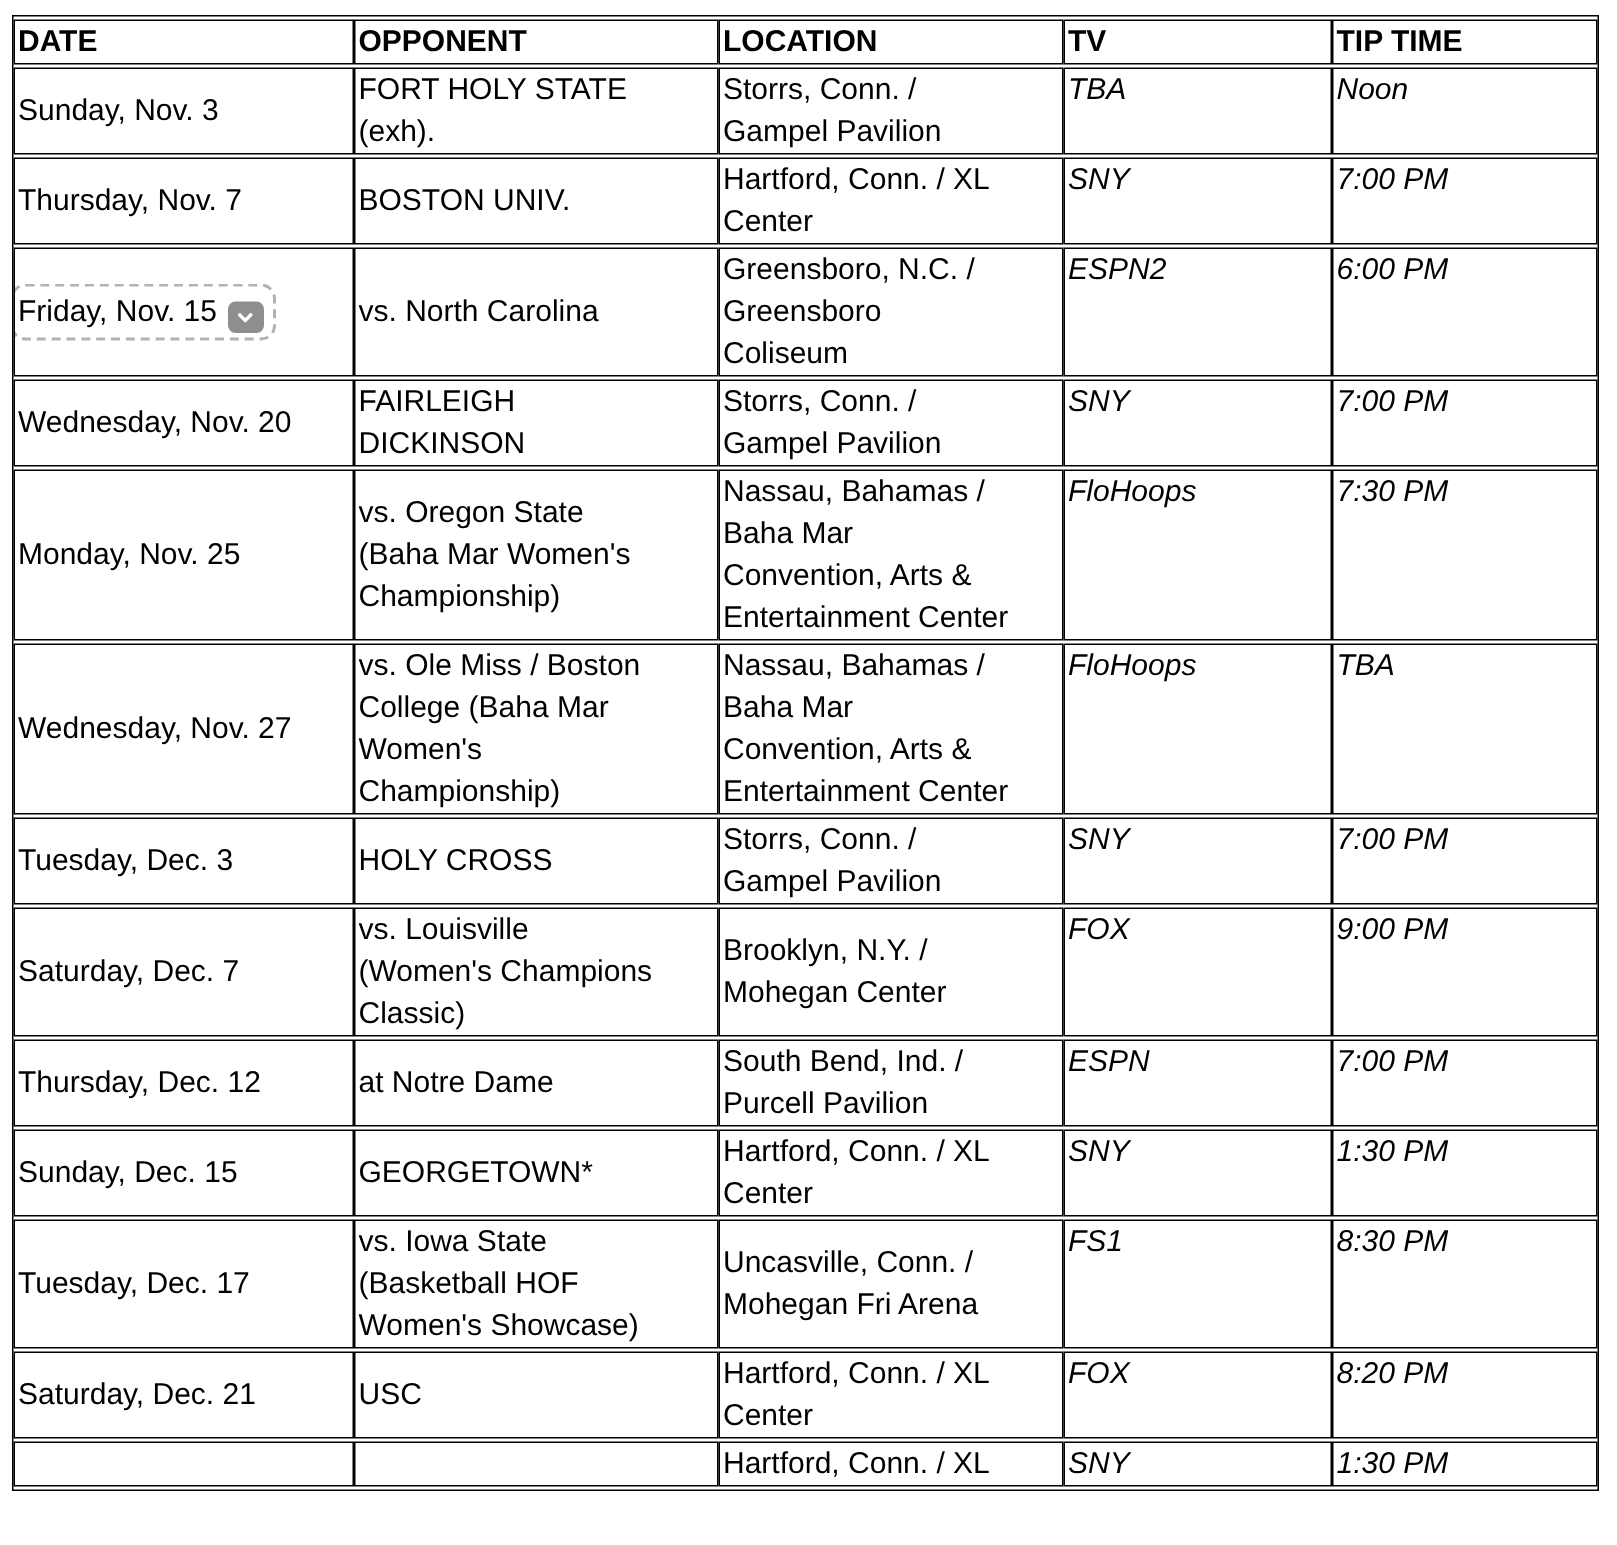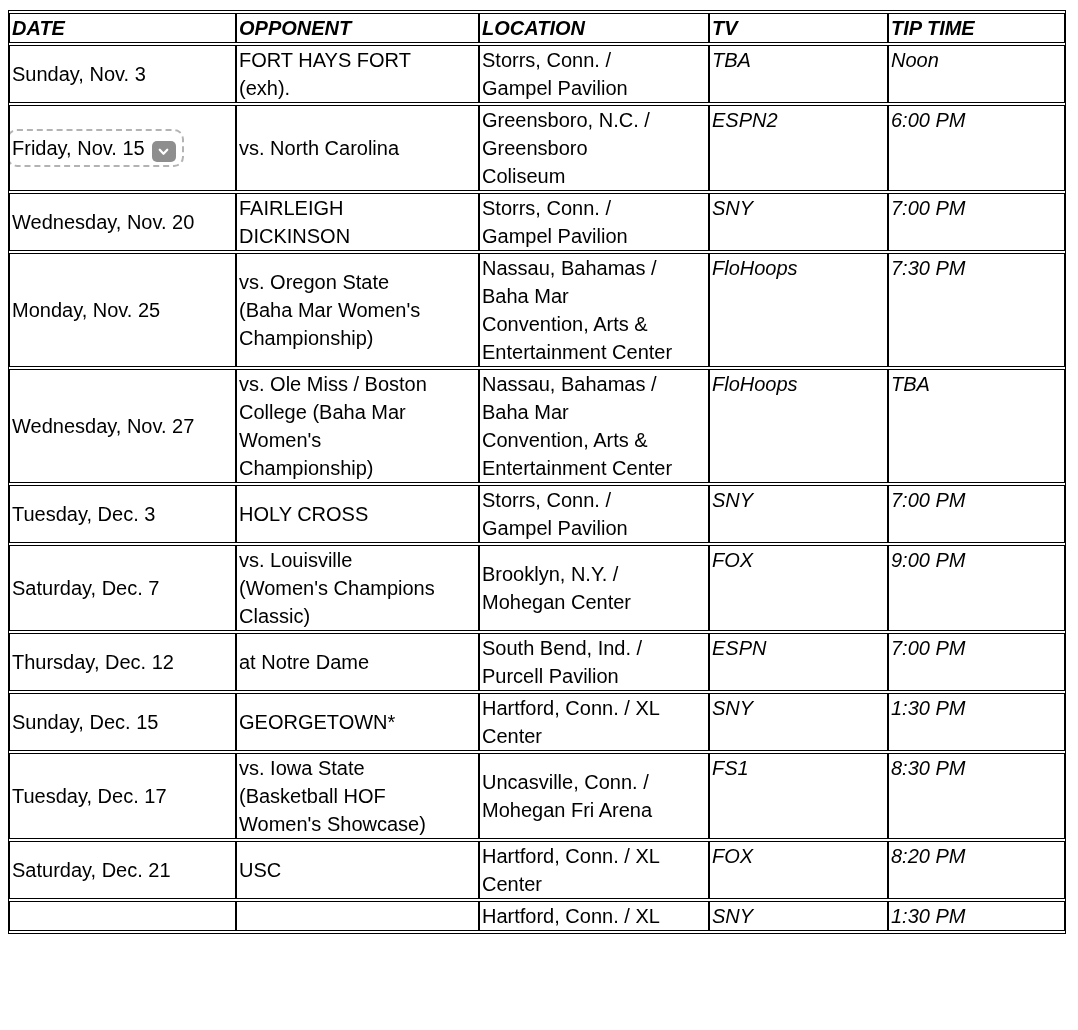--- a/index.html
+++ b/index.html
@@ -18,21 +18,21 @@
     width: 1058px;
   }
   th, td {
     border: 1px solid #000;
     padding: 0 2px;
     line-height: 28px;
     text-align: left;
     vertical-align: middle;
     overflow: hidden;
   }
-  th { font-weight: bold; white-space: nowrap; font-style: italic; }
+  th { font-weight: bold; white-space: nowrap; }
   td.col-tv, td.col-tip { vertical-align: top; font-style: italic; }
   .cell-text { white-space: pre-line; }
   .selection-outline {
     display: inline-flex;
     align-items: flex-end;
     gap: 7px;
     border: 2px dashed #b3b3b3;
     border-radius: 10px;
     padding: 3px 6px 3px 3px;
     margin-left: -5px;
@@ -62,26 +62,34 @@
         <th>DATE</th>
         <th>OPPONENT</th>
         <th>LOCATION</th>
         <th>TV</th>
         <th>TIP TIME</th>
       </tr>
     </thead>
     <tbody>
         <tr>
     <td class="col-date"><span class="cell-text">Sunday, Nov. 3</span></td>
-    <td class="col-opponent"><span class="cell-text">FORT HAYS FORT
+    <td class="col-opponent"><span class="cell-text">FORT HOLY STATE
 (exh).</span></td>
     <td class="col-location"><span class="cell-text">Storrs, Conn. /
 Gampel Pavilion</span></td>
     <td class="col-tv"><span class="cell-text">TBA</span></td>
     <td class="col-tip"><span class="cell-text">Noon</span></td>
+  </tr>
+        <tr>
+    <td class="col-date"><span class="cell-text">Thursday, Nov. 7</span></td>
+    <td class="col-opponent"><span class="cell-text">BOSTON UNIV.</span></td>
+    <td class="col-location"><span class="cell-text">Hartford, Conn. / XL
+Center</span></td>
+    <td class="col-tv"><span class="cell-text">SNY</span></td>
+    <td class="col-tip"><span class="cell-text">7:00 PM</span></td>
   </tr>
         <tr>
     <td class="col-date"><span class="selection-outline" style="border-color: rgb(179, 179, 179);">
               <span class="cell-text">Friday, Nov. 15</span>
               <button class="dropdown-btn" style="background: rgb(142, 142, 142);">
                 <svg width="15" height="15" viewBox="0 0 16 16">
                   <polyline points="4 6.2 8 10.4 12 6.2" fill="none" stroke="#ffffff" stroke-width="2.4" stroke-linecap="round" stroke-linejoin="round"></polyline>
                 </svg>
               </button>
             </span></td>

